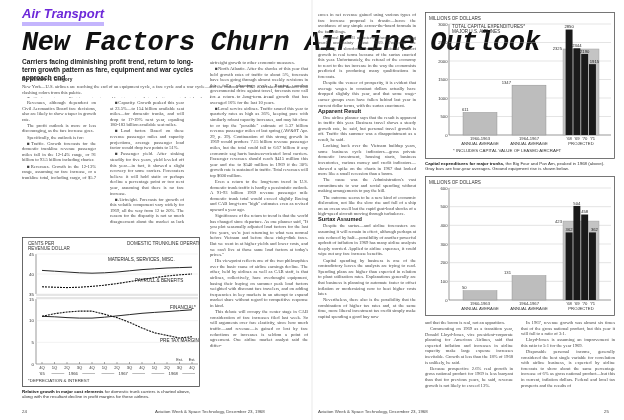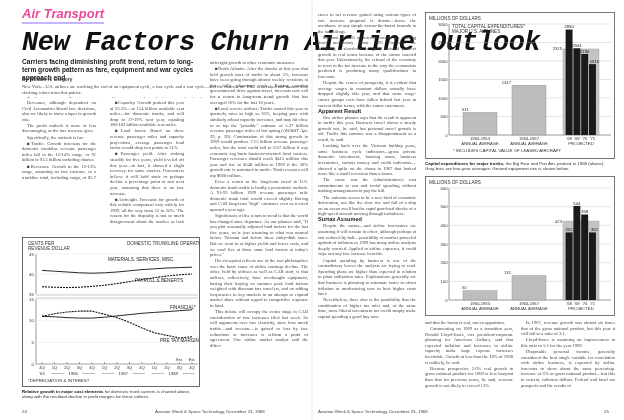--- a/index.html
+++ b/index.html
@@ -1,18 +1,18 @@
 <!DOCTYPE html>
 <html><head>
 <meta charset="utf-8">
 <style>
   html, body { margin:0; padding:0; background:#fff; }
   body { width:624px; height:420px; position:relative; overflow:hidden; font-family:"Liberation Serif", serif; color:#222; }
   .abs { position:absolute; }
-  .section-tag { left:22px; top:6px; font-family:"Liberation Sans", sans-serif; font-style:italic; font-weight:bold; font-size:13px; color:#ec4899; border-bottom:2px solid #c4b5fd; padding-bottom:1px; }
+  .section-tag { left:22px; top:6px; font-family:"Liberation Sans", sans-serif; font-style:italic; font-weight:bold; font-size:13px; color:#6d28d9; border-bottom:4px solid #c4b5fd; padding-bottom:1px; }
   .headline { left:22px; top:28px; font-family:Liberation Mono, monospace; font-style:italic; font-weight:bold; font-size:27px; letter-spacing:-0.5px; color:#111; white-space:nowrap; }
   .deck { left:22px; top:58px; width:180px; font-family:"Liberation Sans", sans-serif; font-weight:bold; font-size:6.6px; line-height:8px; color:#222; }
   .byline { left:22px; top:77px; font-family:"Liberation Sans", sans-serif; font-weight:bold; font-size:4.8px; color:#333; }
   .col { font-size:4.6px; line-height:5.6px; color:#444; text-align:justify; }
   .col p { margin:0 0 0.5px 0; text-indent:5px; }
   .subhead { font-family:"Liberation Sans", sans-serif; font-weight:bold; font-size:5.6px; color:#222; margin:2px 0 2px 0; text-indent:0 !important; }
   .folio { font-family:"Liberation Sans", sans-serif; font-size:4.4px; color:#444; }
   .caption { font-family:"Liberation Sans", sans-serif; font-size:4.4px; line-height:5.4px; color:#333; }
   .caption b { color:#111; }
   svg text { font-family:"Liberation Sans", sans-serif; }

